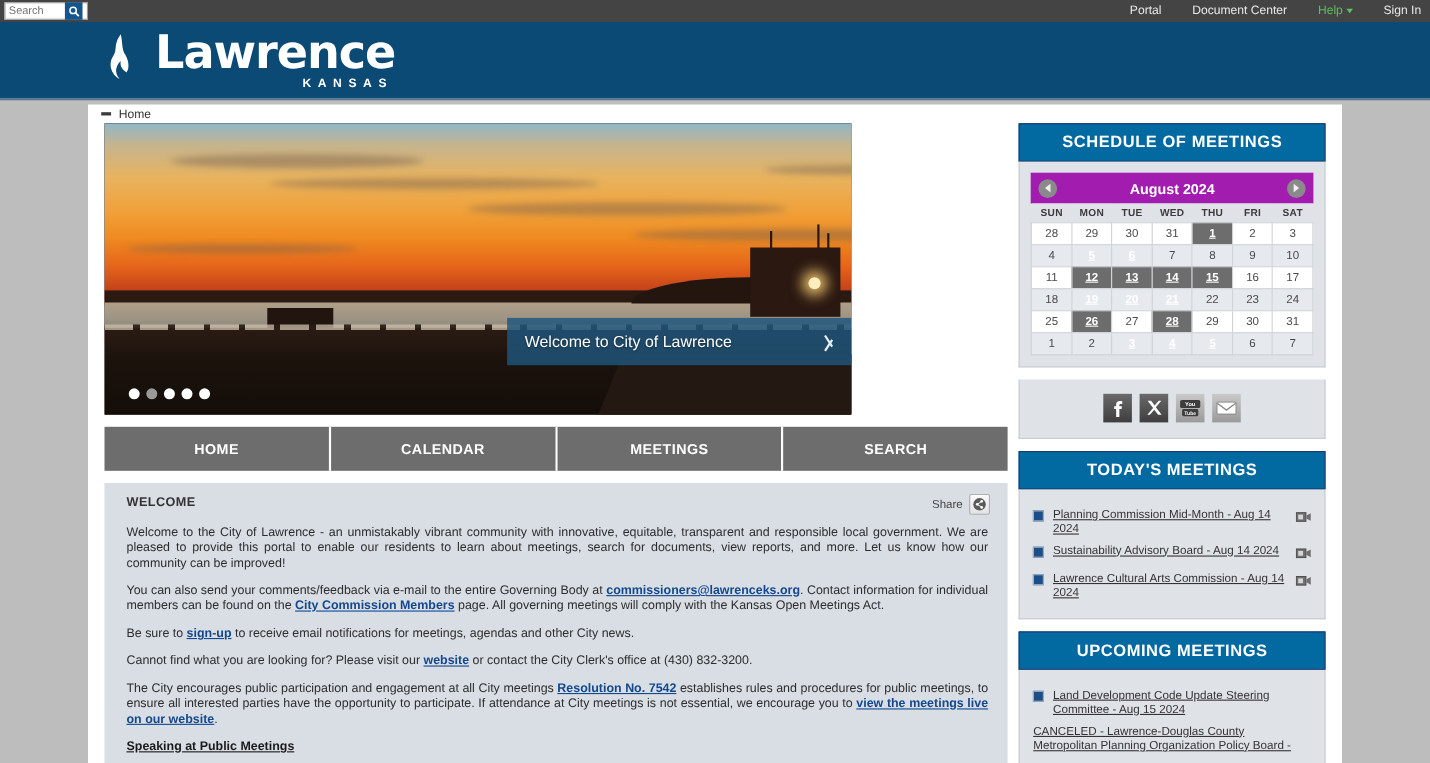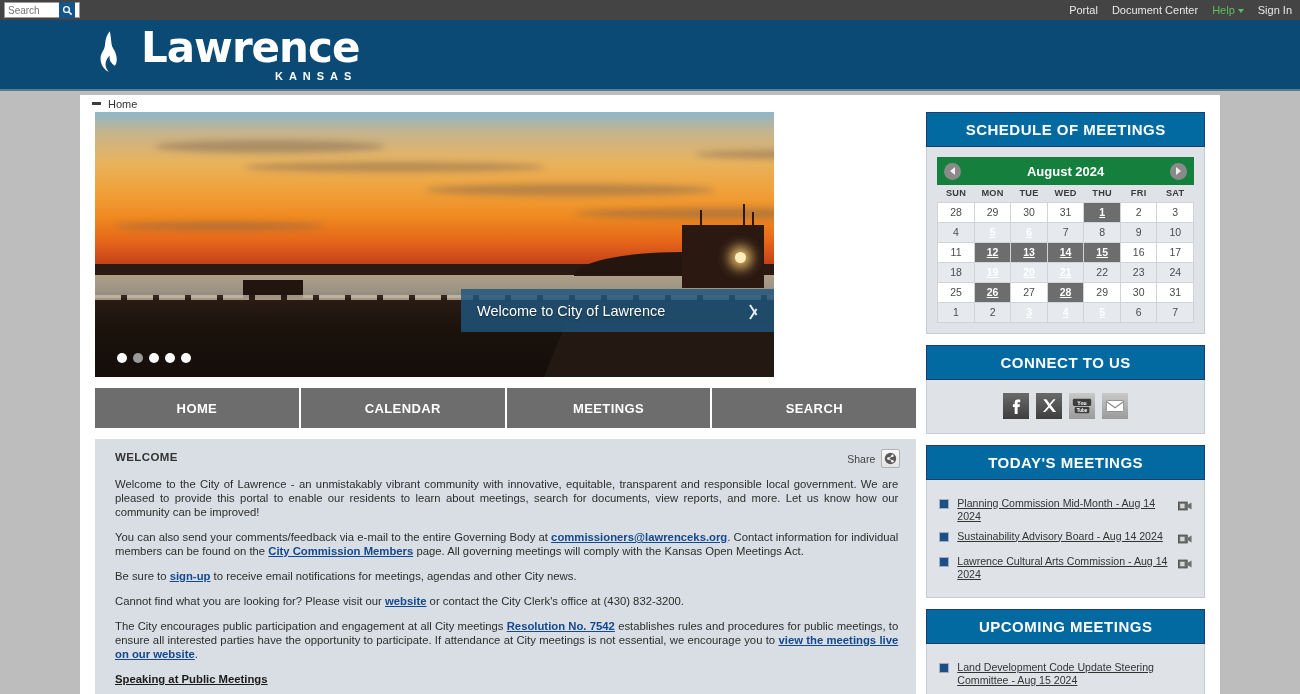--- a/index.html
+++ b/index.html
@@ -32,21 +32,21 @@
     font-family: "Liberation Sans", sans-serif;
     background: transparent;
   }
   .search-btn {
     width: 16px; height: 16px; background: #14558a;
     display: flex; align-items: center; justify-content: center;
     cursor: pointer; flex: none;
   }
   .topnav {
     position: absolute; right: 8px; top: 0;
-    height: 20px; display: flex; align-items: center; gap: 14px;
+    height: 20px; display: flex; align-items: center; gap: 28px;
   }
   .topnav a {
     color: #e8e8e8; font-size: 11px; text-decoration: none;
     font-family: "Liberation Sans", sans-serif;
   }
   .topnav a.help { color: #5cbf60; }
   .caret-dn {
     display: inline-block; width: 0; height: 0; margin-left: 3px;
     border-left: 3px solid transparent; border-right: 3px solid transparent;
     border-top: 4px solid #5cbf60; vertical-align: middle;
@@ -241,21 +241,21 @@
     font-size: 15px; font-weight: bold; letter-spacing: 0.5px;
     border: 1px solid #1c3b6e;
   }
   .widget-body {
     background: #dfe3e8; border: 1px solid #c6ccd3; border-top: 0;
     padding: 10px;
   }
 
   
   .cal-head {
-    background: #15803d; color: #ffffff; height: 28px;
+    background: #a21caf; color: #ffffff; height: 28px;
     display: flex; align-items: center; 
     padding: 0 7px;
   }
   .cal-title { font-size: 13px; font-weight: bold; flex: 1; text-align: center; }
   .cal-arrow {
     width: 17px; height: 17px; border-radius: 50%;
     background: #8a8a8a;
     display: flex; align-items: center; justify-content: center; cursor: pointer;
   }
   .tri-l { width:0;height:0;border-top:4px solid transparent;border-bottom:4px solid transparent;border-right:5px solid #f0f0f0; }
@@ -503,21 +503,20 @@
                   <td class="hl"><span>5</span></td>
                   <td>6</td>
                   <td>7</td>
                 </tr>
               </tbody>
           </table>
         </div>
       </div>
 
       <div class="widget">
-        <div class="widget-head">CONNECT TO US</div>
         <div class="widget-body">
           <div class="social">
             <span class="sicon fb">
               <svg width="20" height="20" viewBox="0 0 20 20">
                   <path d="M12.6 6.2h1.6V3.6h-2.3c-2.1 0-3.2 1.2-3.2 3.1v1.6H6.9v2.6h1.8V18h2.9v-7.1h2l.3-2.6h-2.3V7.1c0-.6.2-.9 1-.9z" fill="#ffffff"></path>
                 </svg>
             </span>
             <span class="sicon xt">
               <svg width="19" height="19" viewBox="0 0 20 20">
                   <path d="M3.5 3.5h3.3l3.4 4.6 3.9-4.6h2.4l-5.2 6.1 5.6 7.3h-3.3L9.8 12l-4.2 4.9H3.2l5.5-6.5L3.5 3.5z" fill="#ffffff"></path>

